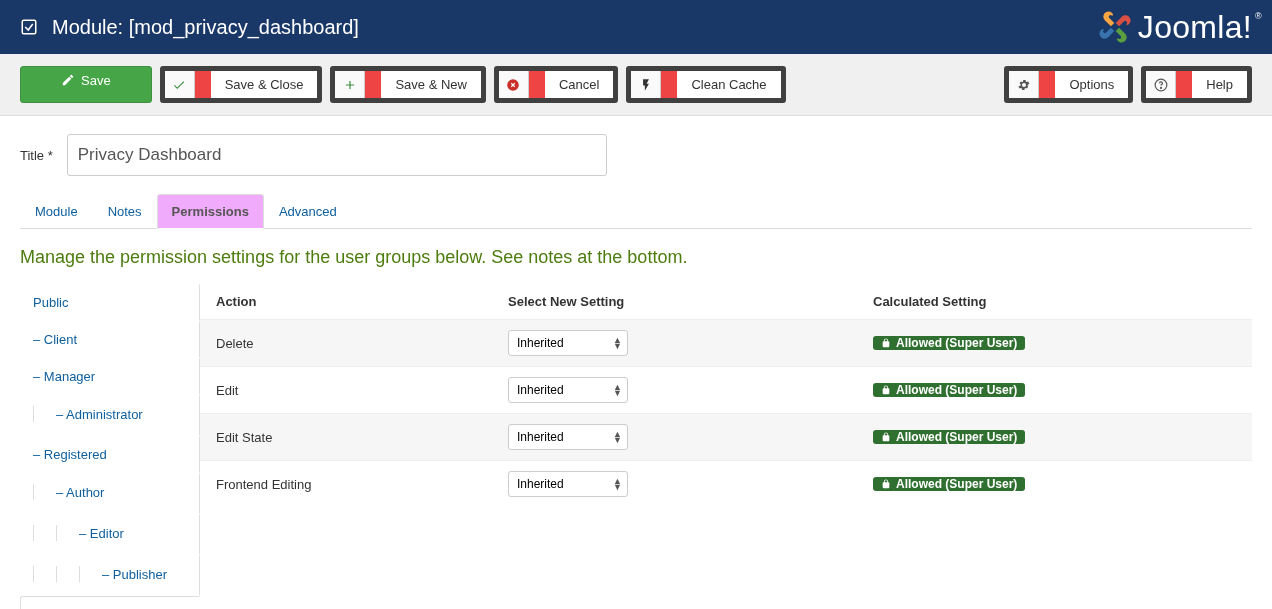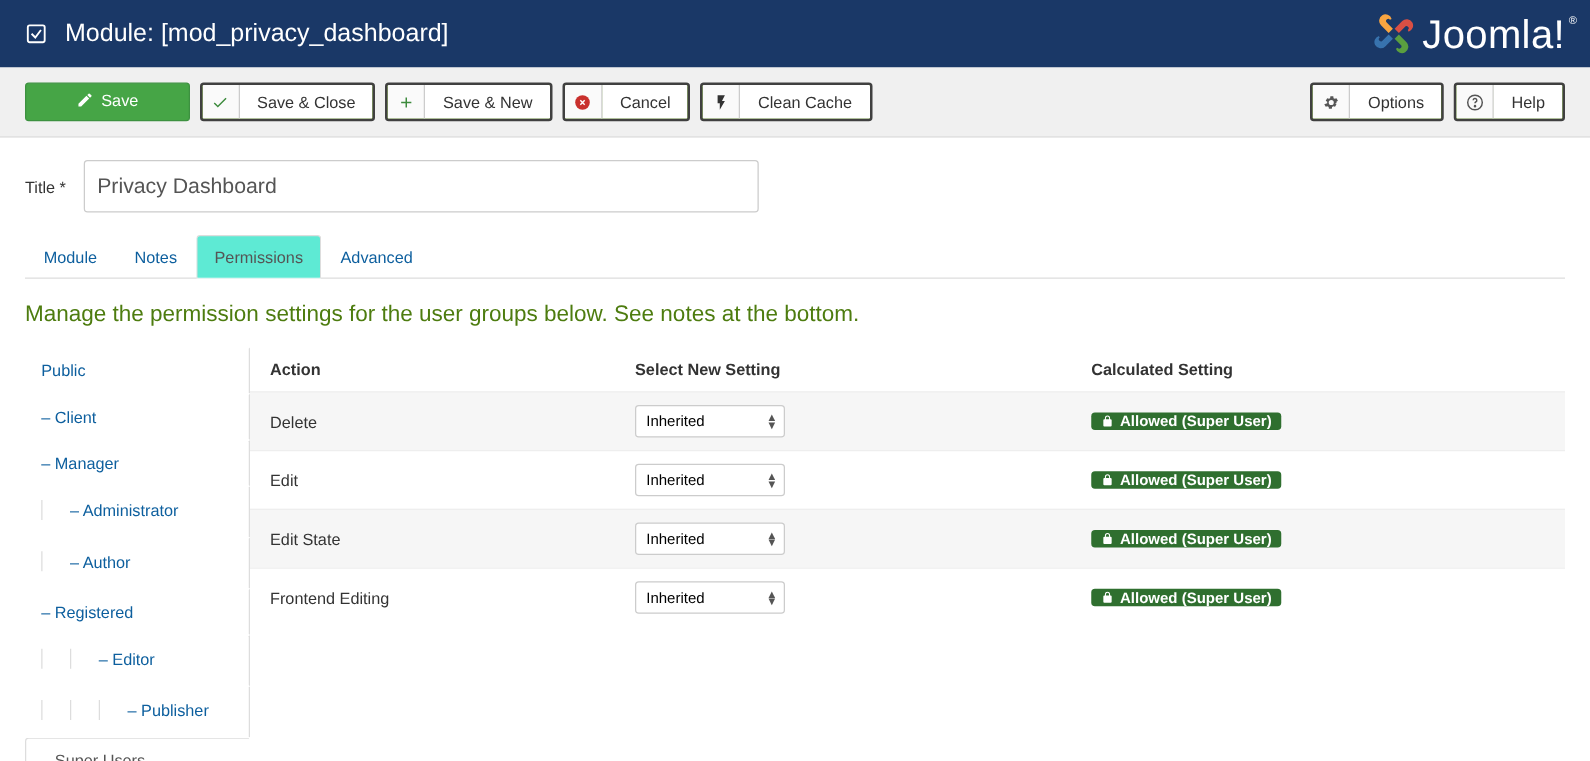--- a/index.html
+++ b/index.html
@@ -11,33 +11,33 @@
 .header-title { font-size: 20px; font-weight: 300; }
 .logo { display: flex; align-items: center; gap: 6px; }
 .logo-text { font-size: 32px; font-weight: 300; letter-spacing: 0.3px; position: relative; }
 .logo-text::after { content: "®"; font-size: 9px; position: absolute; top: 2px; right: -10px; }
 
 .toolbar { background: #f0f0f0; border-bottom: 1px solid #ddd; padding: 12px 20px; display: flex; justify-content: space-between; }
 .toolbar-left, .toolbar-right { display: flex; gap: 8px; }
 .btn { display: inline-flex; border: 1px solid #ccc; background: #fff; border-radius: 3px; overflow: hidden; cursor: pointer; font-size: 13px; }
 .btn-green { background: #46a546; border-color: #3d9140; color: #fff; padding: 6px 40px; gap: 6px; }
 .btn-green .icon-sm { fill: #fff; }
-.btn-split { display: inline-flex; border: 2px solid #404040; border-radius: 3px; overflow: hidden; background: #4d7c0f; }
+.btn-split { display: inline-flex; border: 5px solid #404040; border-radius: 3px; overflow: hidden; background: #ef4444; gap: 16px; }
 .btn-split .icon-box { width: 30px; display: flex; align-items: center; justify-content: center; border-right: 1px solid #ccc; background: #fafafa; }
 .btn-split .label { padding: 6px 14px; background: #fff; }
 .icon-sm { width: 14px; height: 14px; }
 
 .content { padding: 18px 20px; }
 .title-row { display: flex; align-items: center; gap: 14px; margin-bottom: 18px; }
 .title-label { font-size: 13px; }
 .title-input { width: 540px; padding: 10px 10px; font-size: 17px; border: 1px solid #ccc; border-radius: 3px; color: #555; }
 
 .tabs { display: flex; border-bottom: 1px solid #ddd; }
 .tab { padding: 9px 14px; color: #0d5f9e; cursor: pointer; font-size: 13px; border: 1px solid transparent; border-bottom: none; margin-bottom: -1px;}
-.tab.active { color: #555; border: 1px solid #ddd; border-bottom: 1px solid #fff; border-radius: 3px 3px 0 0; background: #5eead4; }
+.tab.active { color: #555; border: 1px solid #ddd; border-bottom: 1px solid #fff; border-radius: 3px 3px 0 0; background: #f0abfc; font-weight: bold; }
 
 .desc { margin: 18px 0 16px 0; font-size: 18px; color: #4d7c0f; }
 
 .perm-area { display: flex; }
 .groups { width: 180px; }
 .group { padding: 10px 12px; color: #0d5f9e; cursor: pointer; font-size: 13px; border: 1px solid transparent; border-right: 1px solid #ddd; }
 .group.active { color: #555; border: 1px solid #ddd; border-right-color: #fff; border-radius: 3px 0 0 3px; }
 .group .indent { display: inline-flex; align-items: center; }
 .indent-bar { display: inline-block; width: 1px; height: 16px; background: #ddd; margin-right: 22px; vertical-align: middle; }
 
@@ -167,25 +167,25 @@
             <span>– Client</span>
           </span></div>
         <div class="group"><span class="indent">
             <span>– Manager</span>
           </span></div>
         <div class="group"><span class="indent">
             <span class="indent-bar"></span>
             <span>– Administrator</span>
           </span></div>
         <div class="group"><span class="indent">
+            <span>– Registered</span>
+          </span></div>
+        <div class="group"><span class="indent">
             <span class="indent-bar"></span>
             <span>– Author</span>
-          </span></div>
-        <div class="group"><span class="indent">
-            <span>– Registered</span>
           </span></div>
         <div class="group"><span class="indent">
             <span class="indent-bar"></span>
             <span class="indent-bar"></span>
             <span>– Editor</span>
           </span></div>
         <div class="group"><span class="indent">
             <span class="indent-bar"></span>
             <span class="indent-bar"></span>
             <span class="indent-bar"></span>

